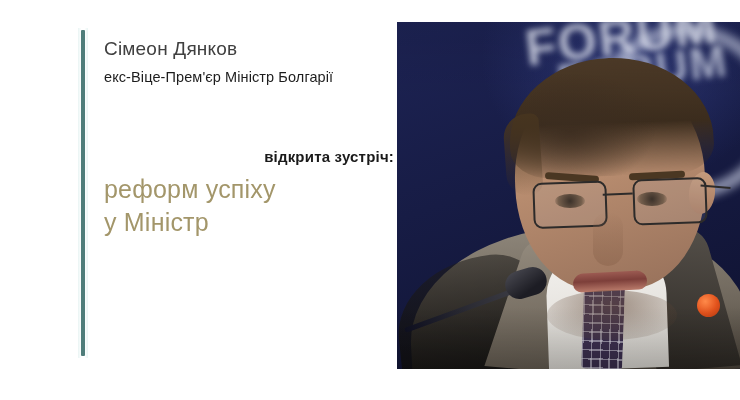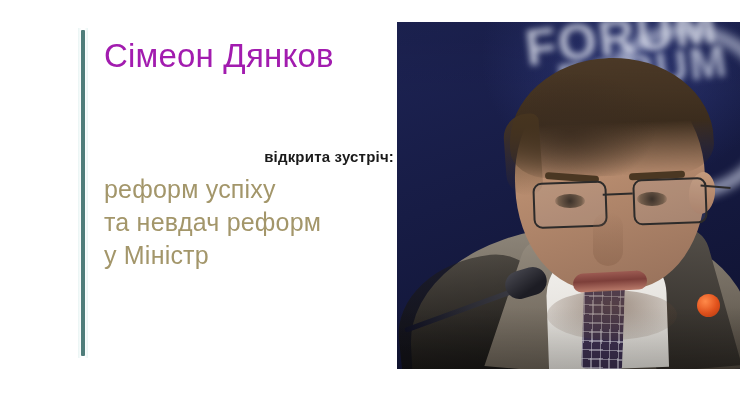--- a/index.html
+++ b/index.html
@@ -50,24 +50,24 @@
     pointer-events: none;
   }
 
   .headline-block {
     position: absolute;
     left: 104px;
     top: 38px;
     width: 290px;
   }
   .speaker-name {
-    font-size: 33px;
+    font-size: 19px;
     font-weight: 400;
     letter-spacing: 0.2px;
-    color: #a21caf;
+    color: #404040;
     line-height: 1.12;
     white-space: nowrap;
   }
   .speaker-role {
     margin-top: 10px;
     font-size: 14.5px;
     font-weight: 400;
     letter-spacing: 0.1px;
     color: #1d1d1d;
     line-height: 1.2;
@@ -415,27 +415,27 @@
 <body>
 
 <div class="poster">
 
   <div class="text-panel">
 
     <div class="accent-bar"></div>
 
     <div class="headline-block">
       <div class="speaker-name">Сімеон Дянков</div>
+      <div class="speaker-role">екс-Віце-Прем'єр Міністр Болгарії</div>
     </div>
 
     <div class="event-block">
       <div class="event-kicker">відкрита зустріч:</div>
       <div class="event-title">
         <span class="event-title-line">реформ успіху</span>
-        <span class="event-title-line">та невдач реформ</span>
         <span class="event-title-line">у Міністр</span>
       </div>
     </div>
 
   </div>
 
   <div class="photo">
     <div class="photo-inner">
 
       <div class="backdrop"></div>

